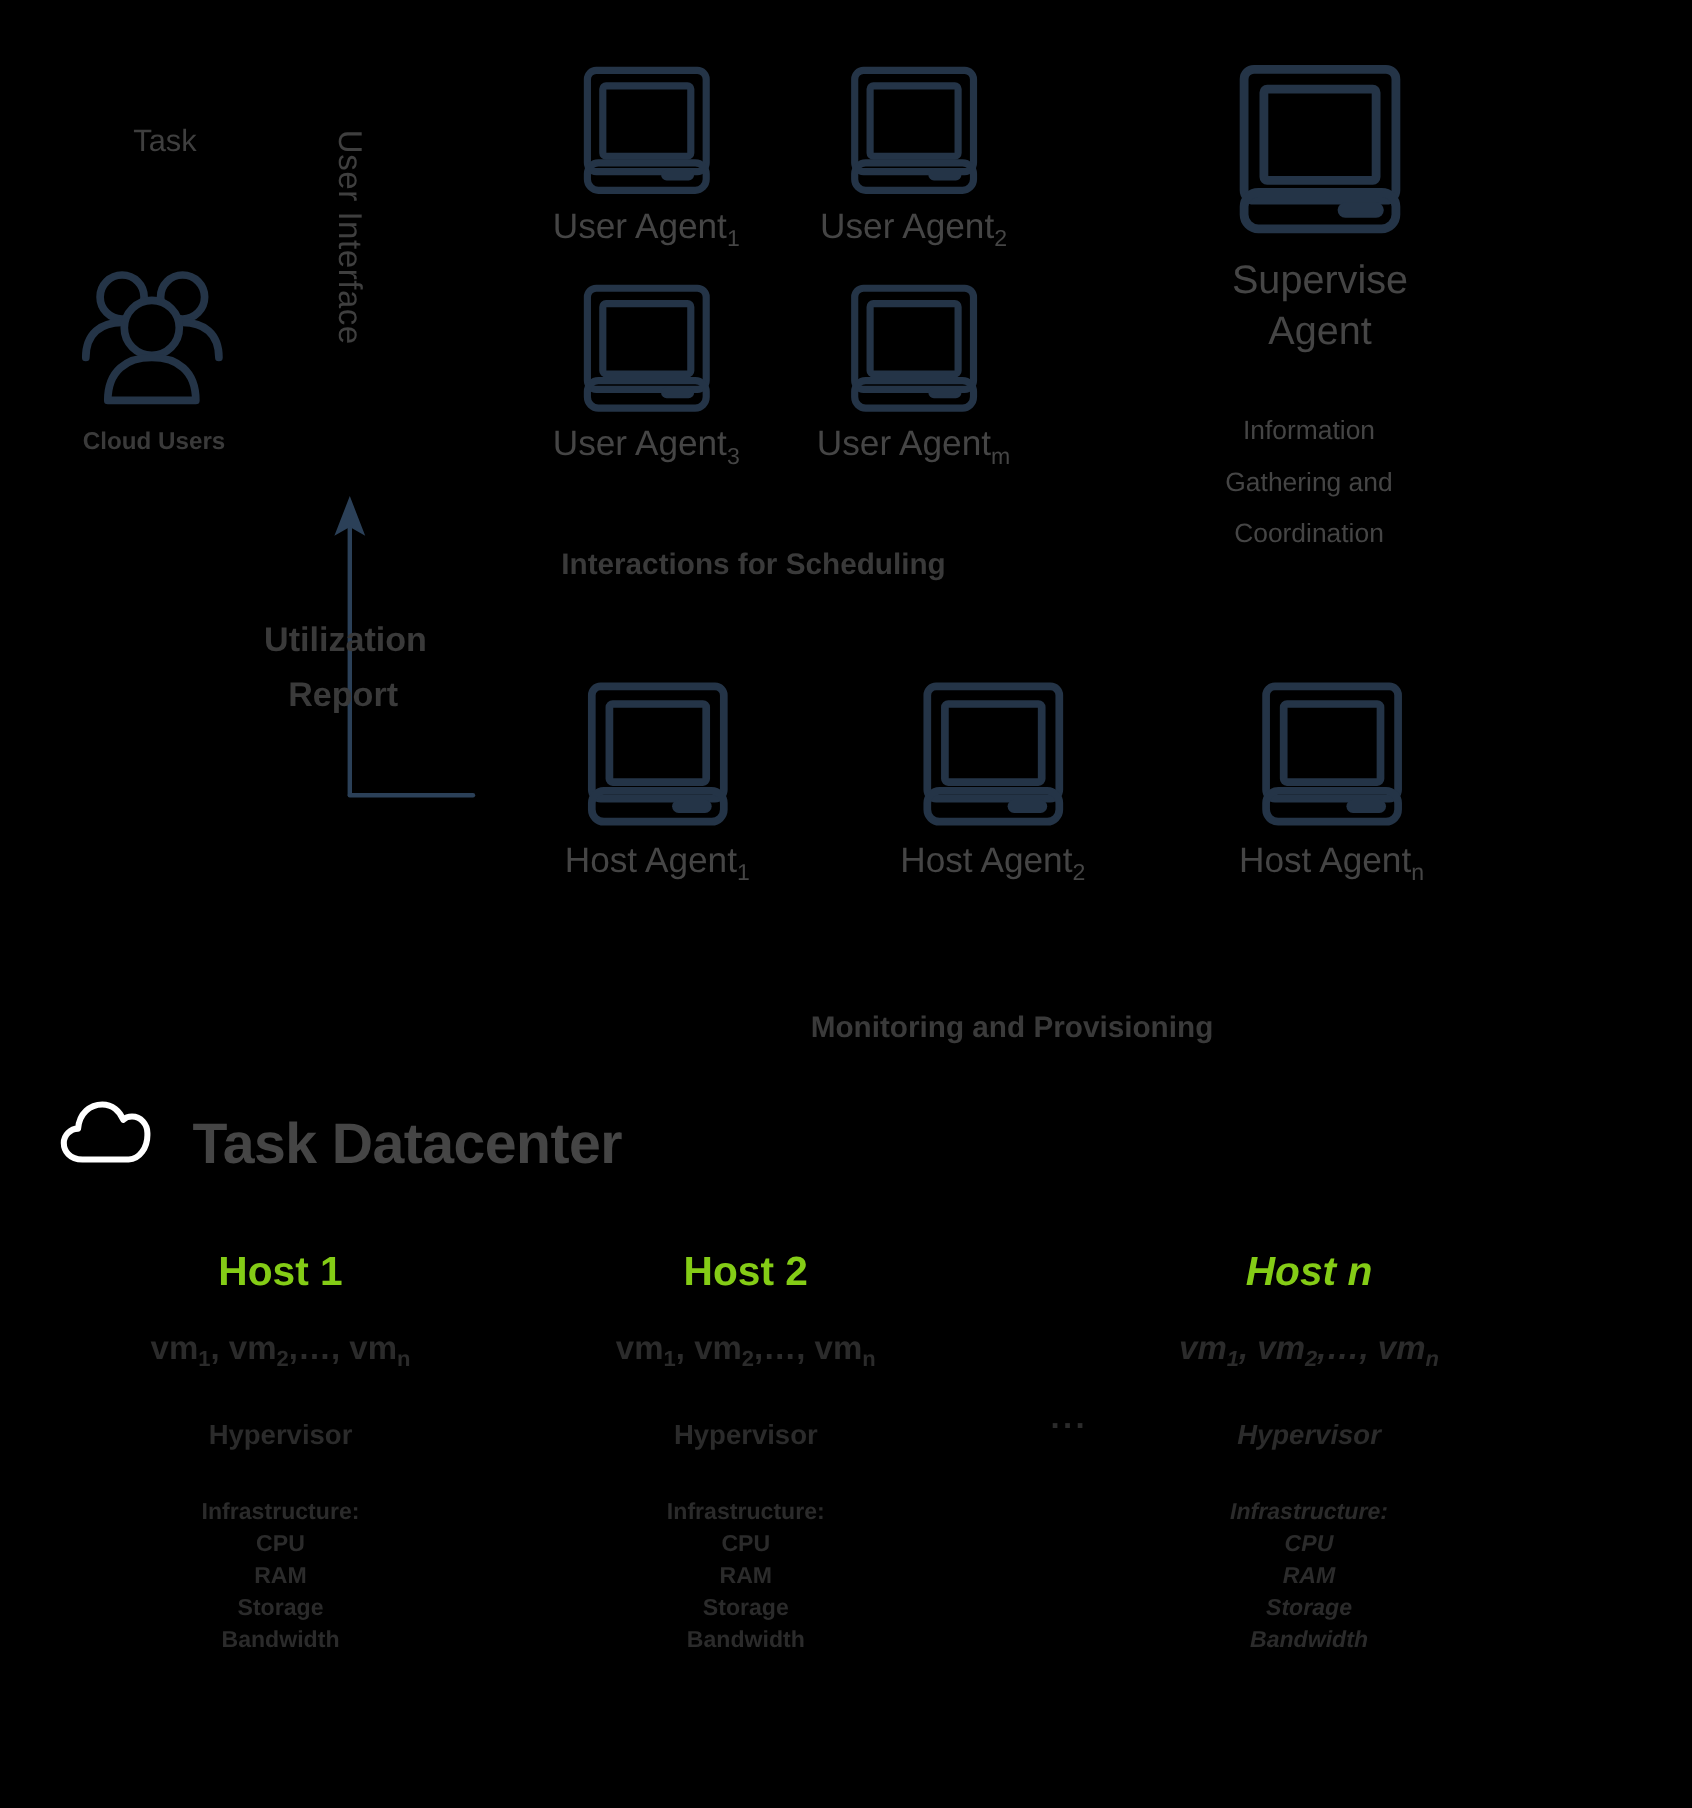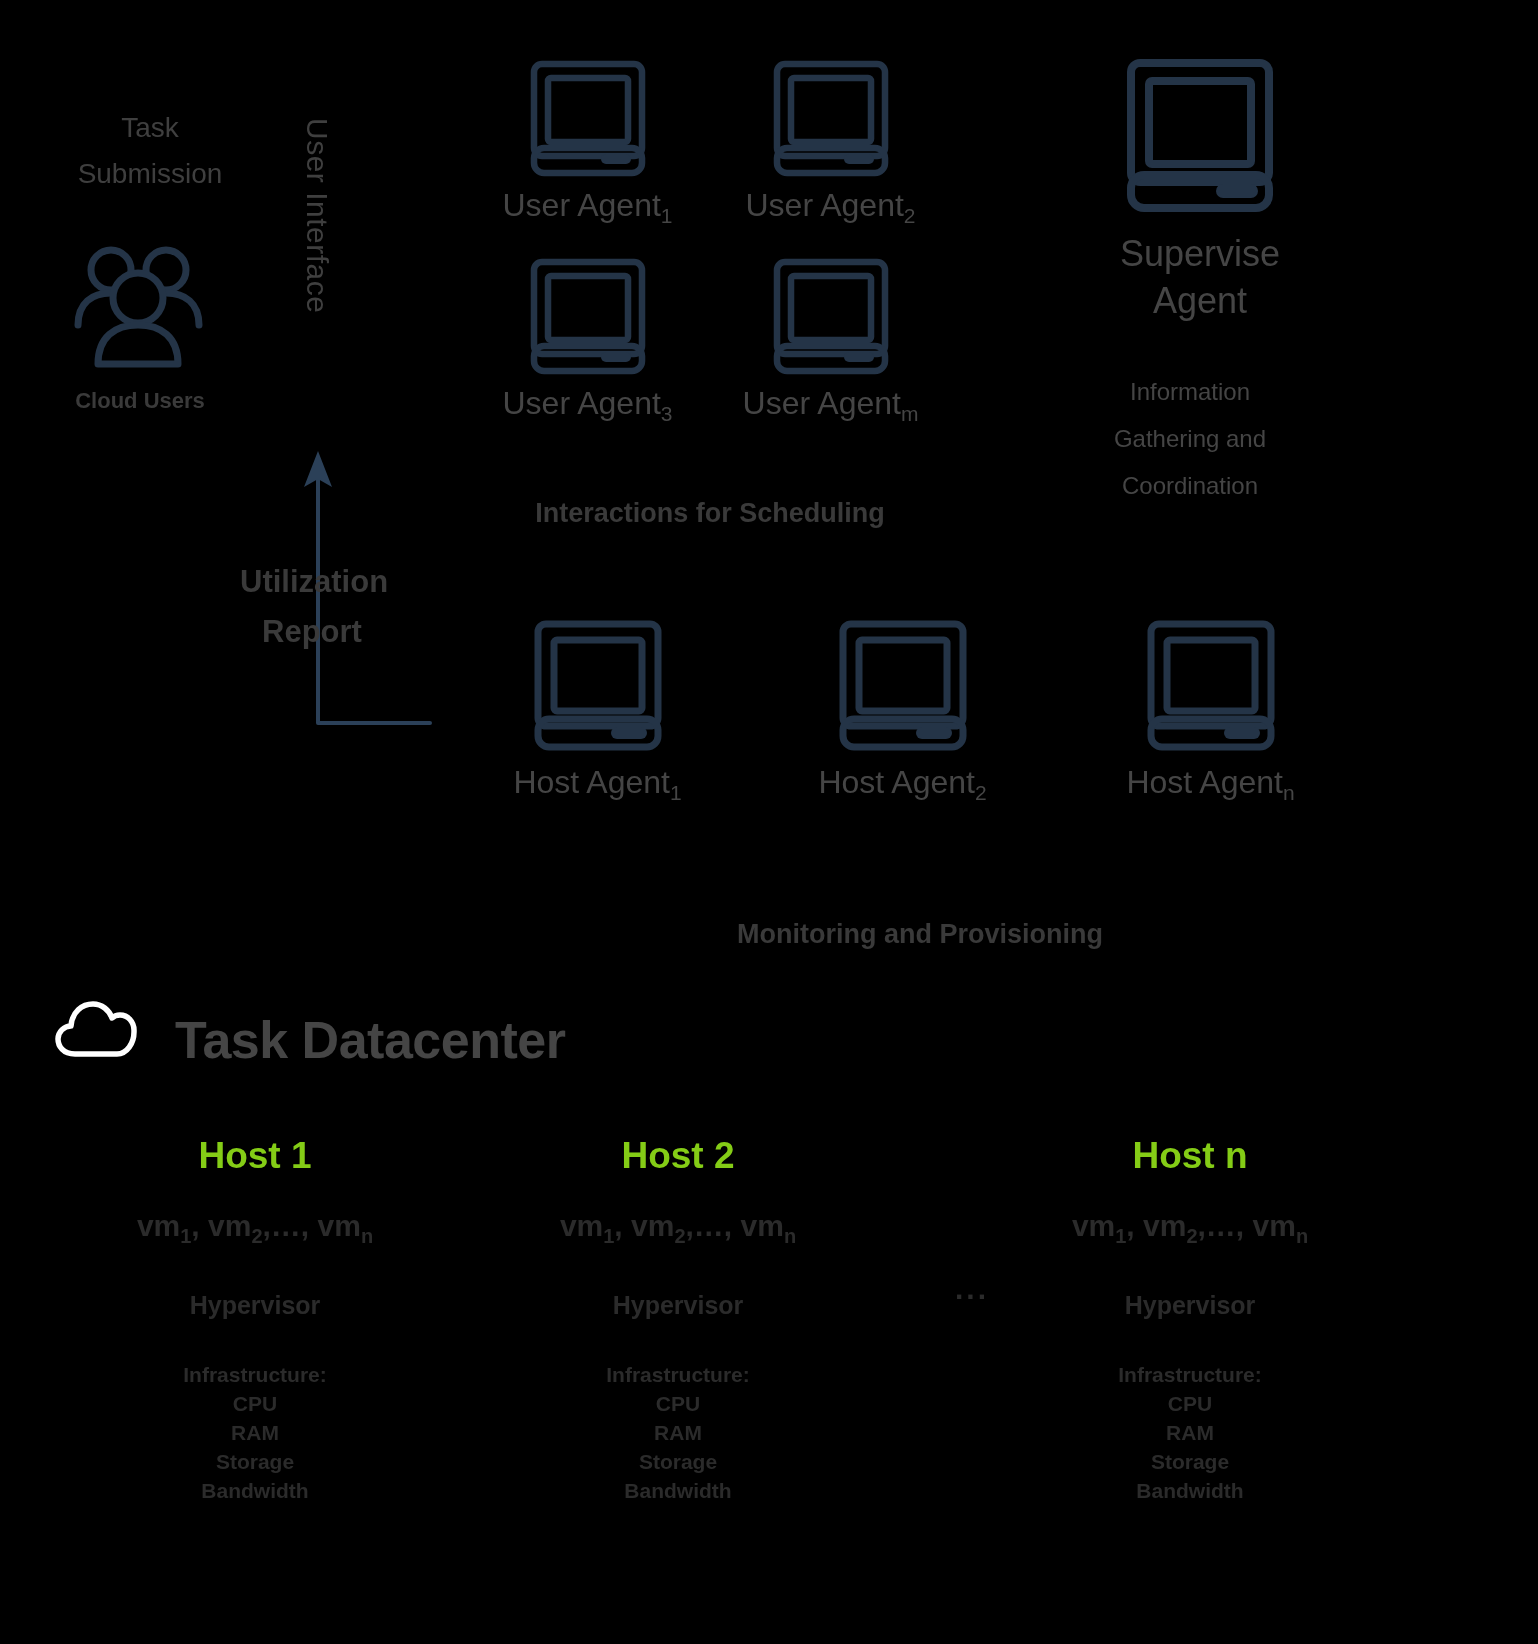--- a/index.html
+++ b/index.html
@@ -31,21 +31,20 @@
   .host-infra{font-size:21px;font-weight:700;color:#2b2b2b;text-align:center;line-height:29px;}
   .dots{font-size:30px;font-weight:700;color:#2b2b2b;letter-spacing:3px;}
 
   svg{display:block;overflow:visible;}
 </style>
 </head>
 <body>
 
 <div class="abs task-sub" style="left:40px;top:105px;width:220px;">
   <div>Task</div>
-  <div>Submission</div>
 </div>
 
 <div class="abs" style="left:70px;top:240px;">
   <svg width="140" height="130" viewBox="0 0 140 130">
     <g fill="none" stroke="#243447" stroke-width="7" stroke-linecap="round" stroke-linejoin="round">
       <circle cx="41" cy="30" r="20"></circle>
       <path d="M8 85 C8 63 22 53 41 53 C60 53 74 63 74 85"></path>
       <circle cx="96" cy="30" r="20"></circle>
       <path d="M63 85 C63 63 77 53 96 53 C115 53 129 63 129 85"></path>
       <circle cx="68" cy="58" r="25" fill="#000"></circle>
@@ -132,21 +131,21 @@
         <rect x="5" y="88" width="108" height="25" rx="10"></rect>
       </g>
       <rect x="72" y="94" width="30" height="10" rx="5" fill="#243447"></rect>
     </svg>
   </div>
   <div class="agent-lbl" style="margin-top:12px;">
     <span>User Agent</span><sub>m</sub>
   </div>
 </div>
 
-<div class="abs band-lbl" style="left:450px;top:498px;width:520px;">Interactions for Scheduling</div>
+<div class="abs band-lbl" style="left:425px;top:498px;width:520px;">Interactions for Scheduling</div>
 
 <div class="abs" style="left:1090px;top:58px;width:220px;">
   <div style="display:flex;justify-content:center;">
     <svg width="150" height="156" viewBox="0 0 150 156">
       <g fill="none" stroke="#243447" stroke-width="8" stroke-linejoin="round">
         <rect x="6" y="5" width="138" height="119" rx="9"></rect>
         <rect x="24" y="23" width="102" height="83" rx="3"></rect>
         <rect x="6" y="117" width="138" height="33" rx="13"></rect>
       </g>
       <rect x="91" y="126" width="42" height="14" rx="7" fill="#243447"></rect>
@@ -245,21 +244,21 @@
     <div>Infrastructure:</div>
     <div>CPU</div>
     <div>RAM</div>
     <div>Storage</div>
     <div>Bandwidth</div>
   </div>
 </div>
 
 <div class="abs dots" style="left:955px;top:1272px;">...</div>
 
-<div class="abs" style="left:995px;top:1135px;width:390px;">
+<div class="abs" style="left:995px;top:1135px;width:390px;font-style:italic;">
   <div class="host-title">Host n</div>
   <div class="host-vms" style="margin-top:32px;">
     vm<sub>1</sub>, vm<sub>2</sub>,…, vm<sub>n</sub>
   </div>
   <div class="host-hyp" style="margin-top:43px;">Hypervisor</div>
   <div class="host-infra" style="margin-top:40px;">
     <div>Infrastructure:</div>
     <div>CPU</div>
     <div>RAM</div>
     <div>Storage</div>

